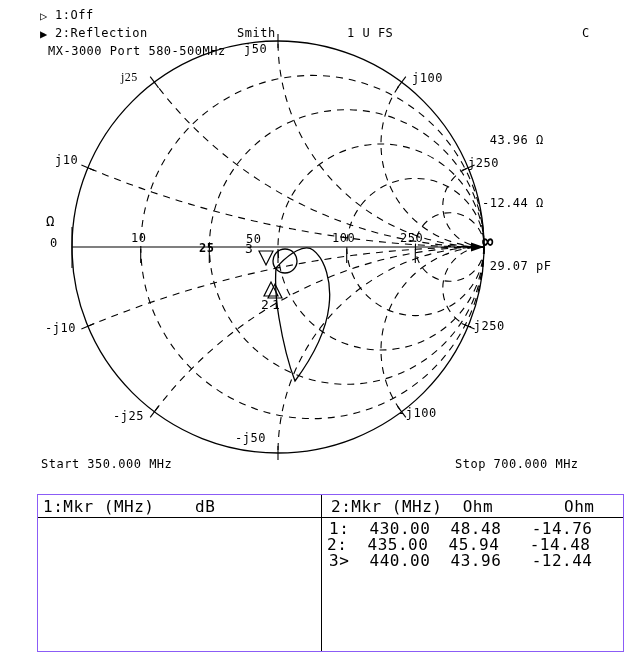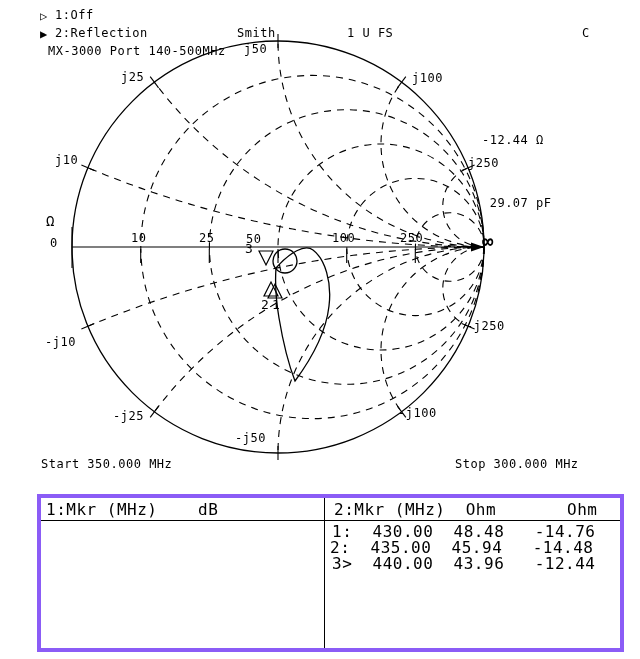--- a/index.html
+++ b/index.html
@@ -16,21 +16,21 @@
   .tri{font-size:12px;line-height:12px;}
   .inf{font-size:19px;font-weight:bold;}
   svg{position:absolute;top:0;left:0;}
   .sol{fill:none;stroke:#000;stroke-width:1.3;}
   .thin{fill:none;stroke:#000;stroke-width:1.1;}
   .dash{fill:none;stroke:#000;stroke-width:1.1;stroke-dasharray:7 6;}
   .mk{fill:none;stroke:#000;stroke-width:1.2;}
   #readout div{position:relative;}
   #mtable{
     position:absolute;left:37px;top:494px;width:587px;height:158px;
-    border:4px solid #8b5cf6;box-sizing:border-box;
+    border:1px solid #8b5cf6;box-sizing:border-box;
   }
   #mtable .vdiv{
     position:absolute;left:283px;top:0;bottom:0;width:0;
     border-left:1px solid #000;
   }
   #mtable .hline{
     position:absolute;left:0;right:0;top:22px;height:0;
     border-top:1px solid #000;
   }
   #mtable .cellt{
@@ -107,53 +107,54 @@
   </g>
 </svg>
 
 <span class="t tri" style="left:40px;top:10px;">▷</span>
 <span class="t" style="left:55px;top:8px;">1:Off</span>
 <span class="t tri" style="left:40px;top:28px;">▶</span>
 <span class="t" style="left:55px;top:26px;">2:Reflection</span>
 <span class="t" style="left:237px;top:26px;">Smith</span>
 <span class="t" style="left:347px;top:26px;">1 U FS</span>
 <span class="t" style="left:582px;top:26px;">C</span>
-<span class="t" style="left:48px;top:44px;">MX-3000 Port 140-500MHz</span>
+<span class="t" style="left:48px;top:44px;">MX-3000 Port 580-500MHz</span>
 
 <div id="readout" class="t" style="left:397px;top:88px;line-height:21px;">
+  <div>            43.96 Ω</div>
   <div>           -12.44 Ω</div>
   <div>            29.07 pF</div>
 </div>
 
 <span class="t" style="left:46px;top:214px;font-size:14px;">Ω</span>
 <span class="t" style="left:50px;top:236px;">0</span>
 <span class="t" style="left:131px;top:231px;">10</span>
-<span class="t" style="left:199px;top:231px;">25</span>
+<span class="t" style="left:199px;top:241px;font-weight:bold;">25</span>
 <span class="t" style="left:246px;top:232px;">50</span>
 <span class="t" style="left:332px;top:231px;">100</span>
 <span class="t" style="left:400px;top:231px;">250</span>
 <span class="t inf" style="left:482px;top:234px;">∞</span>
 
 <span class="t" style="left:55px;top:153px;">j10</span>
-<span class="t" style="left:121px;top:70px;">j25</span>
+<span class="t" style="left:121px;top:70px;font-family:Liberation Serif, serif;">j25</span>
 <span class="t" style="left:244px;top:42px;">j50</span>
 <span class="t" style="left:412px;top:71px;">j100</span>
 <span class="t" style="left:468px;top:156px;">j250</span>
-<span class="t" style="left:45px;top:335px;">-j10</span>
+<span class="t" style="left:45px;top:321px;">-j10</span>
 <span class="t" style="left:113px;top:409px;">-j25</span>
 <span class="t" style="left:235px;top:431px;">-j50</span>
 <span class="t" style="left:398px;top:406px;">-j100</span>
 <span class="t" style="left:466px;top:319px;">-j250</span>
 
 <span class="t sm" style="left:245px;top:241px;">3</span>
 <span class="t sm" style="left:261px;top:297px;">2</span>
 <span class="t sm" style="left:272px;top:297px;">1</span>
 
 <span class="t" style="left:41px;top:457px;">Start 350.000 MHz</span>
-<span class="t" style="left:455px;top:457px;">Stop 300.000 MHz</span>
+<span class="t" style="left:455px;top:457px;">Stop 700.000 MHz</span>
 
 <div id="mtable">
   <div class="vdiv"></div>
   <div class="hline"></div>
   <div class="cellt" style="left:5px;top:4px;">1:Mkr (MHz)    dB</div>
   <div class="cellt" style="left:293px;top:4px;text-align:center;">2:Mkr (MHz)  Ohm       Ohm</div>
   <div class="cellt" style="left:291px;top:26px;">1:  430.00  48.48   -14.76</div>
   <div class="cellt" style="left:289px;top:42px;">2:  435.00  45.94   -14.48</div>
   <div class="cellt" style="left:291px;top:58px;">3&gt;  440.00  43.96   -12.44</div>
 </div>

